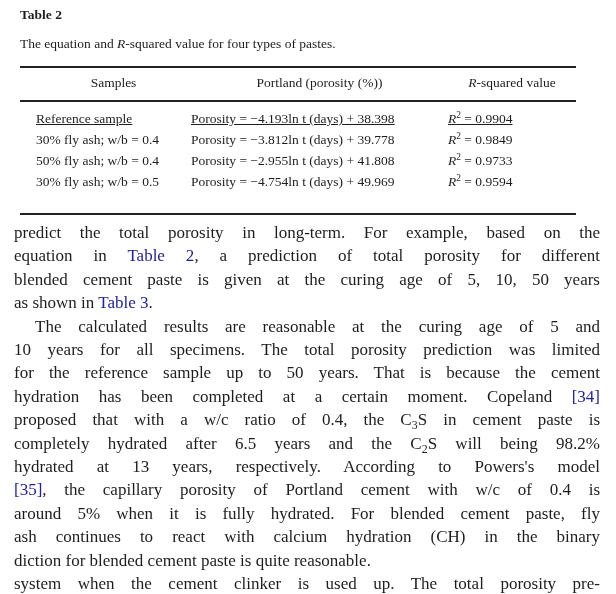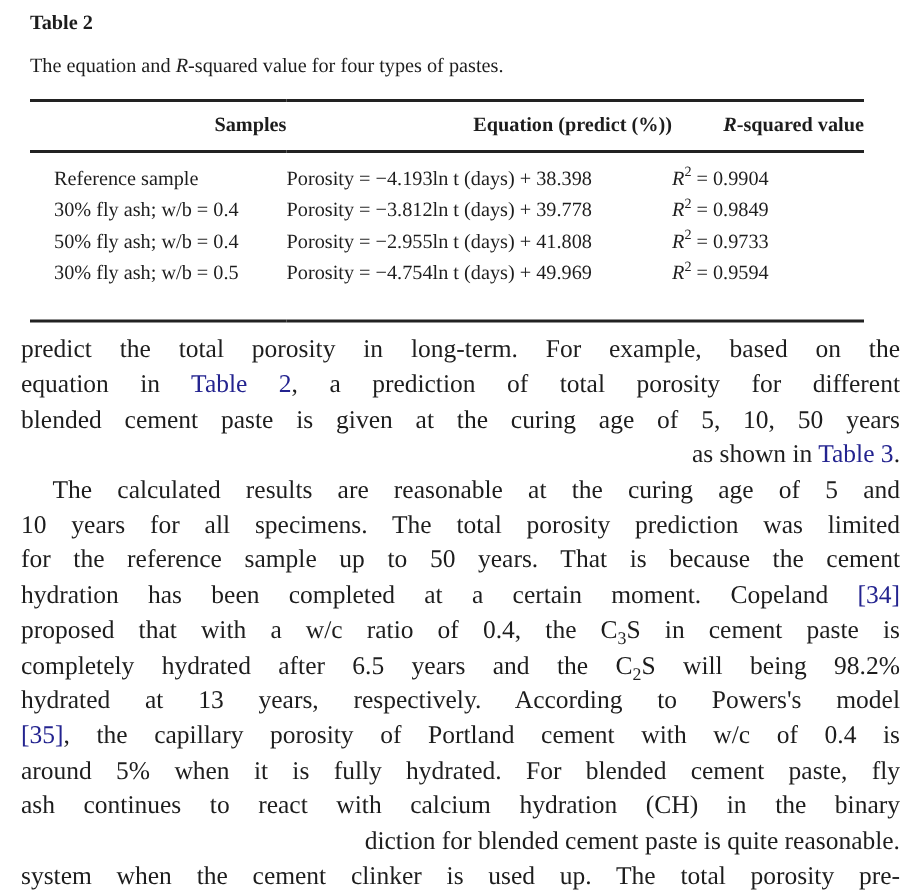--- a/index.html
+++ b/index.html
@@ -34,44 +34,43 @@
     table-layout:fixed;
     border-bottom:2px solid var(--rule);
     font-size:13.5px;
   }
   table.results col.c1{width:171px;}
   table.results col.c2{width:257px;}
   table.results col.c3{width:128px;}
   table.results th{
     border-top:2px solid var(--rule);
     border-bottom:2px solid var(--rule);
-    font-weight:bold;
-    text-align:right;
+    font-weight:normal;
+    text-align:center;
     padding:6px 0 8px 0;
   }
   table.results th.first, table.results td.first{padding-left:16px;}
   table.results td{
     padding:0;
     line-height:21px;
     white-space:nowrap;
     overflow:hidden;
   }
-  table.results tr.row-first td{padding-top:6px;}
+  table.results tr.row-first td{padding-top:6px;text-decoration:underline;}
   table.results tr.row-last td{padding-bottom:21px;}
   
   .body-text{
     position:absolute;
     left:14px; top:221px;
     width:586px;
     font-size:17px;
     line-height:23.4px;
   }
   .line{
     white-space:normal;
-    text-align:right;
   }
   .line.just{
     text-align:justify;
     text-align-last:justify;
   }
   .line.indent{
     padding-left:21px;
   }
   
   .seg-i{font-style:italic;}
@@ -87,21 +86,21 @@
   <div class="table-caption"><span>The equation and </span><span class="seg-i">R</span><span>-squared value for four types of pastes.</span></div>
   <table class="results">
     <colgroup>
         <col class="c1">
         <col class="c2">
         <col class="c3">
       </colgroup>
     <thead>
       <tr>
         <th class="first"><span>Samples</span></th>
-        <th><span>Equation (predict (%))</span></th>
+        <th><span>Portland (porosity (%))</span></th>
         <th><span class="seg-i">R</span><span>-squared value</span></th>
       </tr>
     </thead>
     <tbody>
         <tr class="row-first">
           <td class="first"><span>Reference sample</span></td>
           <td><span>Porosity = −4.193ln t (days) + 38.398</span></td>
           <td><span class="seg-i">R</span><span class="seg-sup">2</span><span> = 0.9904</span></td>
         </tr>
         <tr>

